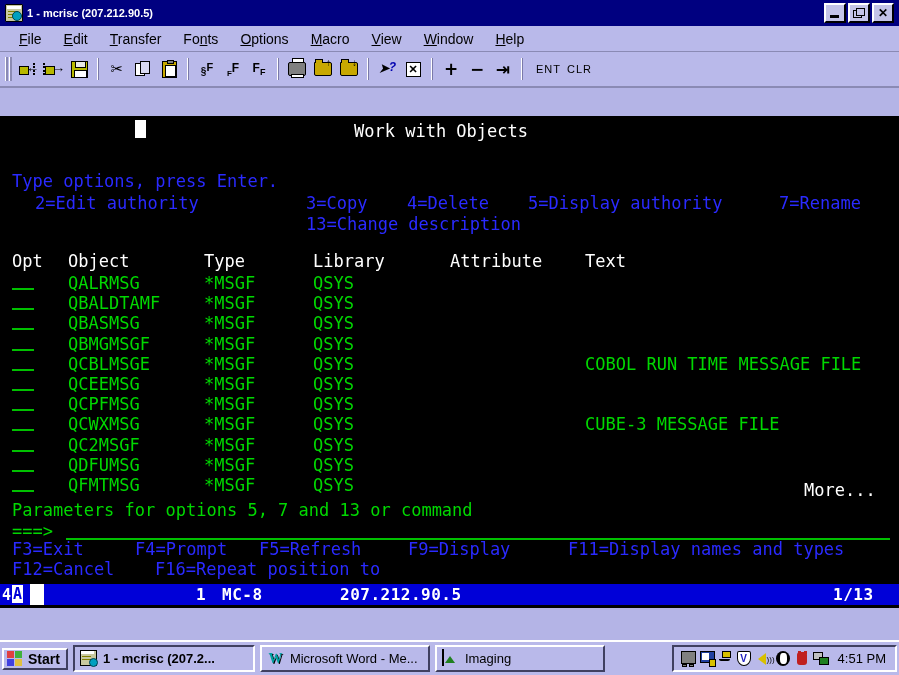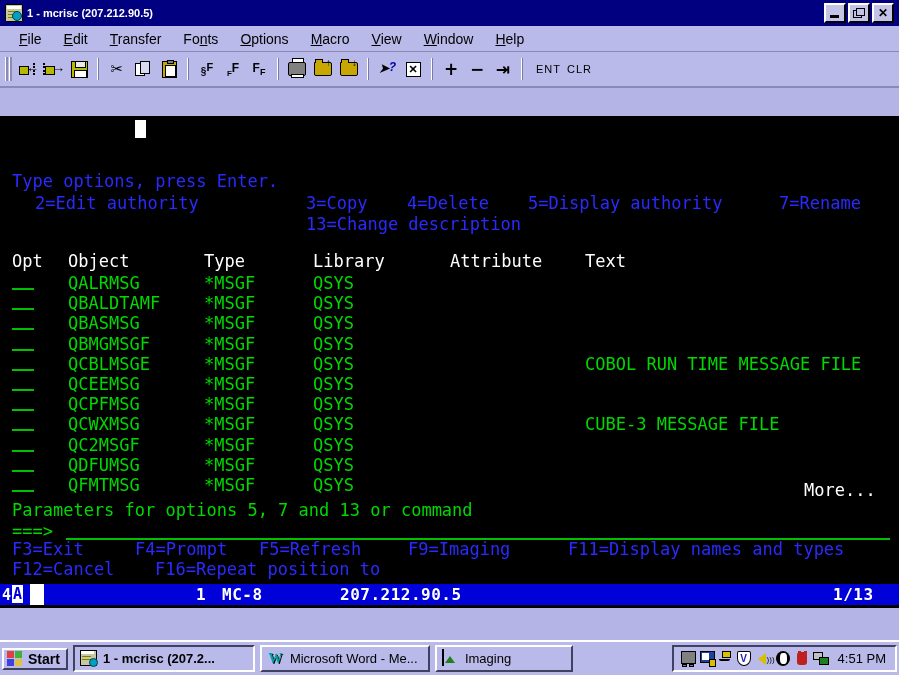--- a/index.html
+++ b/index.html
@@ -351,20 +351,21 @@
     <div class="entclr" style="margin-left:6px">CLR</div>
   </div>
 
   <div class="term">
     <div class="scr">
 
       
       <div class="cursor" style="left:135px;top:4px;"></div>
 
       
+      <div class="cell c-white" style="left:354px;top:3px;">Work with Objects</div>
 
       
       <div class="cell c-blue" style="left:12px;top:53px;">Type options, press Enter.</div>
 
       
       <div class="cell c-blue" style="left:35px;top:75px;">2=Edit authority</div>
       <div class="cell c-blue" style="left:306px;top:75px;">3=Copy</div>
       <div class="cell c-blue" style="left:407px;top:75px;">4=Delete</div>
       <div class="cell c-blue" style="left:528px;top:75px;">5=Display authority</div>
       <div class="cell c-blue" style="left:779px;top:75px;">7=Rename</div>
@@ -391,21 +392,21 @@
 
       
       <div class="cell c-green" style="left:12px;top:403px;">===&gt;</div>
       <div class="cell c-green" style="left:68px;top:403px;"></div>
       <div class="cmd-ul" style="left:66px;top:422px;width:824px;"></div>
 
       
       <div class="cell c-blue" style="left:12px;top:421px;">F3=Exit</div>
       <div class="cell c-blue" style="left:135px;top:421px;">F4=Prompt</div>
       <div class="cell c-blue" style="left:259px;top:421px;">F5=Refresh</div>
-      <div class="cell c-blue" style="left:408px;top:421px;">F9=Imaging</div>
+      <div class="cell c-blue" style="left:408px;top:421px;">F9=Display</div>
       <div class="cell c-blue" style="left:568px;top:421px;">F11=Display names and types</div>
 
       
       <div class="cell c-blue" style="left:12px;top:441px;">F12=Cancel</div>
       <div class="cell c-blue" style="left:155px;top:441px;">F16=Repeat position to</div>
       <div class="cell c-blue" style="left:440px;top:441px;margin-top:20px;">F17=Position to</div>
     </div>
   </div>
 
   <div class="oia">
@@ -443,21 +444,21 @@
       <span class="ti-label" style="font-weight:bold">1 - mcrisc (207.2...</span>
     </div>
 
     <div class="taskitem raise" style="width:170px">
       <span class="ti-icon">
           <span class="wordico">W</span>
         </span>
       <span class="ti-label">Microsoft Word - Me...</span>
     </div>
 
-    <div class="taskitem raise" style="width:138px">
+    <div class="taskitem raise" style="width:170px">
       <span class="ti-icon">
         <span class="imgico"><i class="pic"></i><i class="mtn"></i></span>
       </span>
       <span class="ti-label">Imaging</span>
     </div>
 
     <div class="tray sink">
       <span class="tray-ico">
         <span class="mon" style="position:absolute;left:1px;top:0;"></span>
         <span class="monstand"></span>

